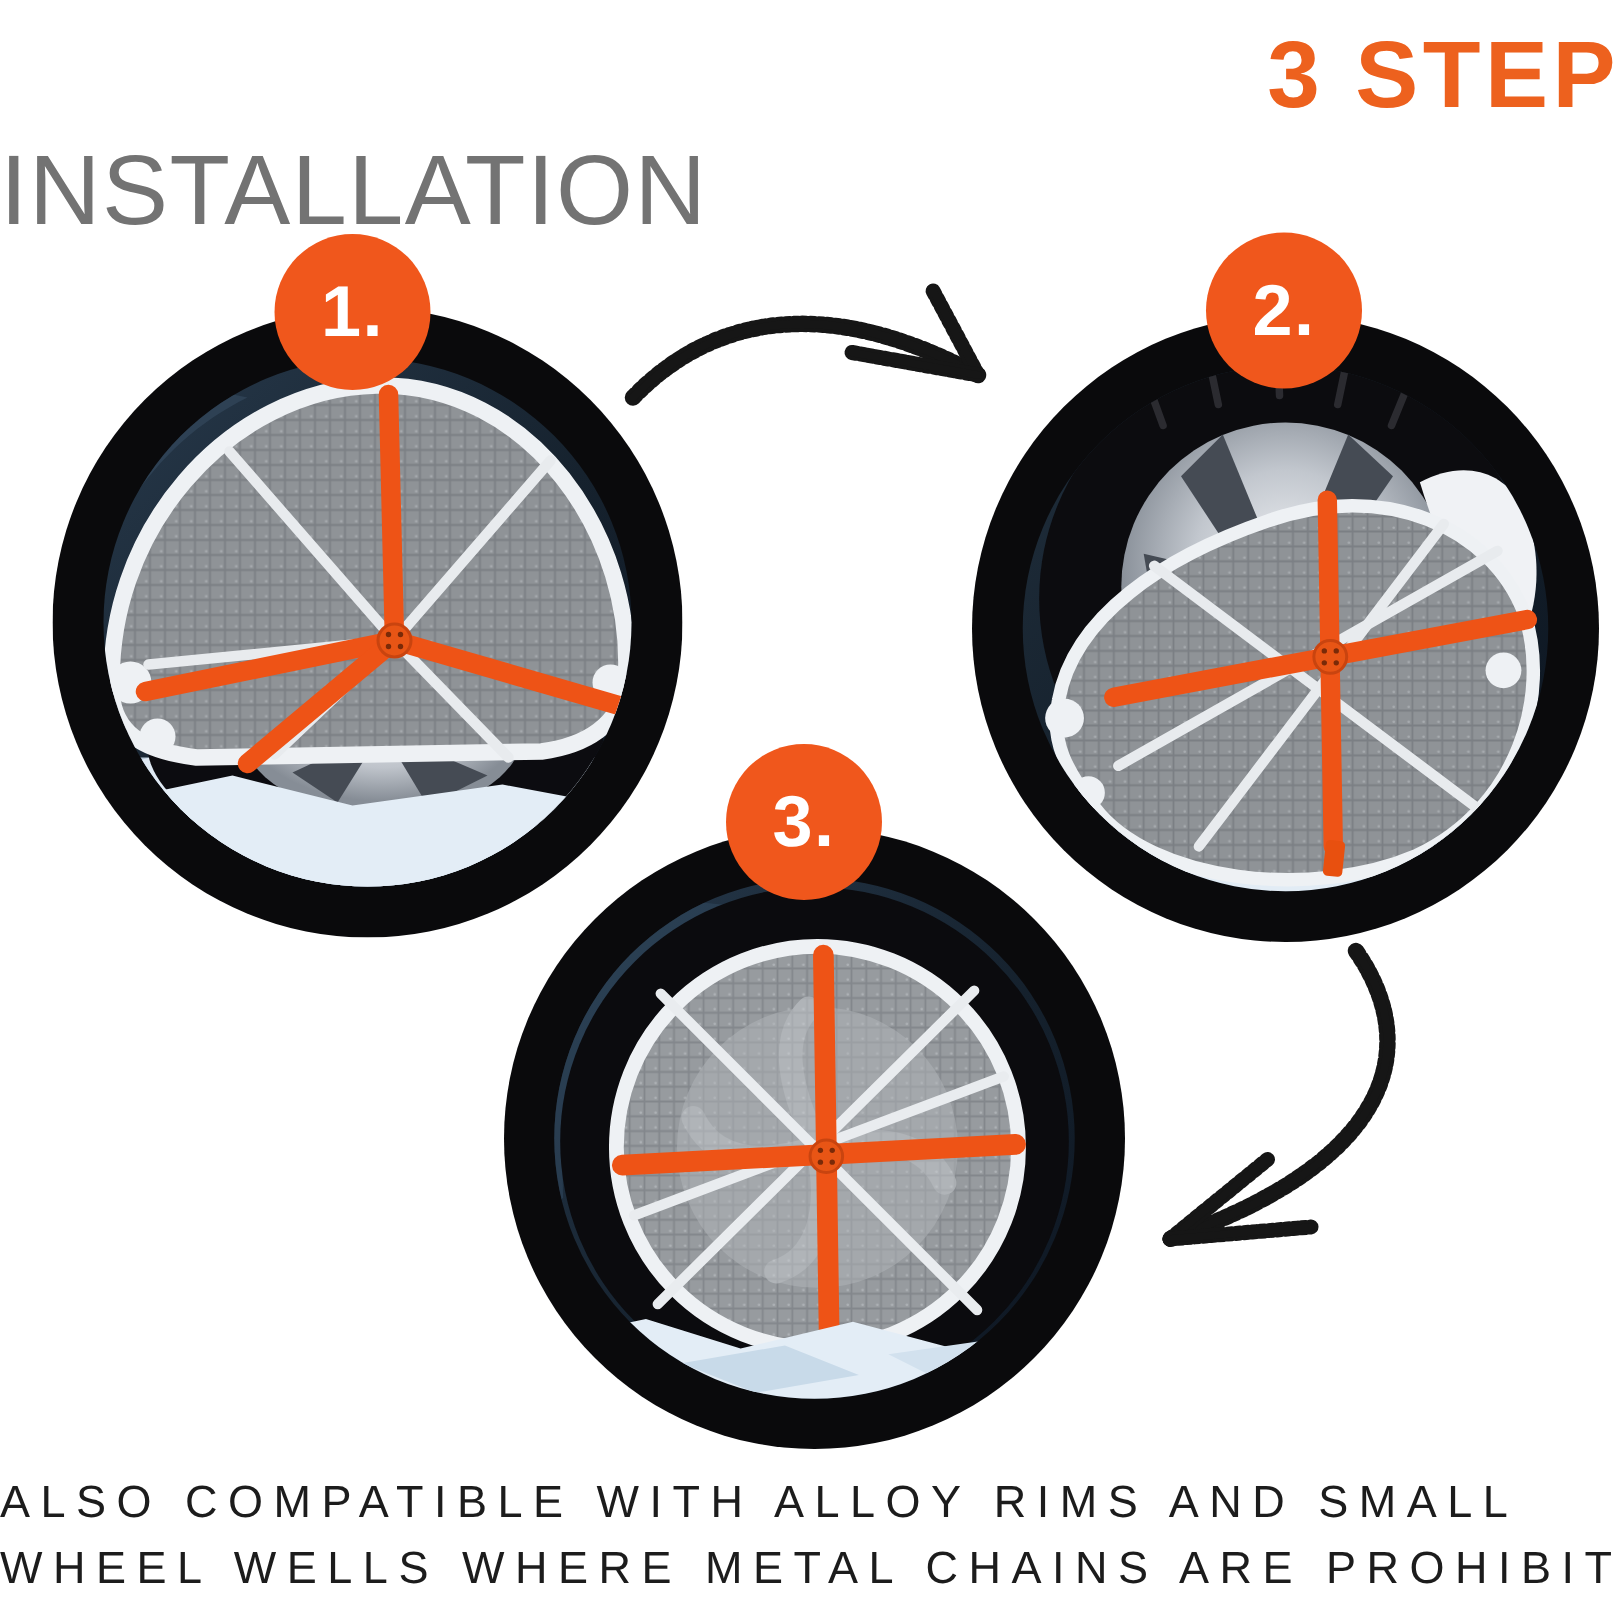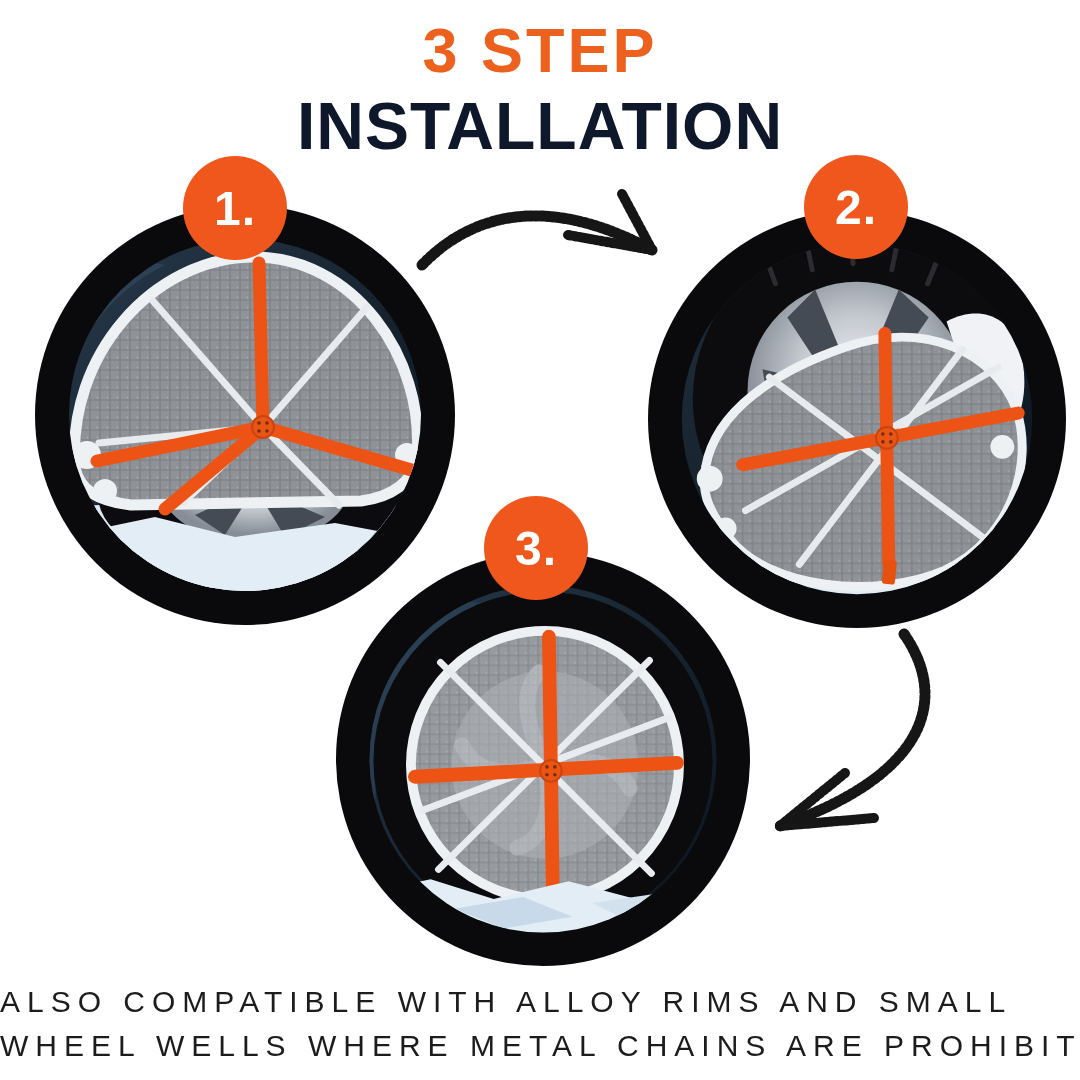--- a/index.html
+++ b/index.html
@@ -2,26 +2,26 @@
 <html><head>
 <meta charset="utf-8">
 <style>
   html,body{margin:0;padding:0;background:#ffffff;}
   .canvas{
     position:relative;width:1080px;height:1080px;background:#ffffff;
     overflow:hidden;font-family:"Liberation Sans",sans-serif;
   }
   
   .title-1{
-    position:absolute;left:0;top:14px;width:100%;text-align:center;
+    position:absolute;left:0;top:14px;width:100%;text-align:right;
     font-size:63px;font-weight:700;letter-spacing:3px;color:#ED611E;
   }
   .title-2{
-    position:absolute;left:0;top:88px;width:100%;text-align:center;
-    font-size:66px;font-weight:700;letter-spacing:1px;color:#0f172a;
+    position:absolute;left:0;top:88px;width:100%;
+    font-size:66px;font-weight:400;letter-spacing:1px;color:#737373;
   }
   
   .step{position:absolute;}
   .step svg{display:block;}
   .step-1{left:35px;top:205px;}
   .step-2{left:648px;top:210px;}
   .step-3{left:336px;top:552px;}
   
   .badge{
     position:absolute;width:104px;height:104px;border-radius:50%;

